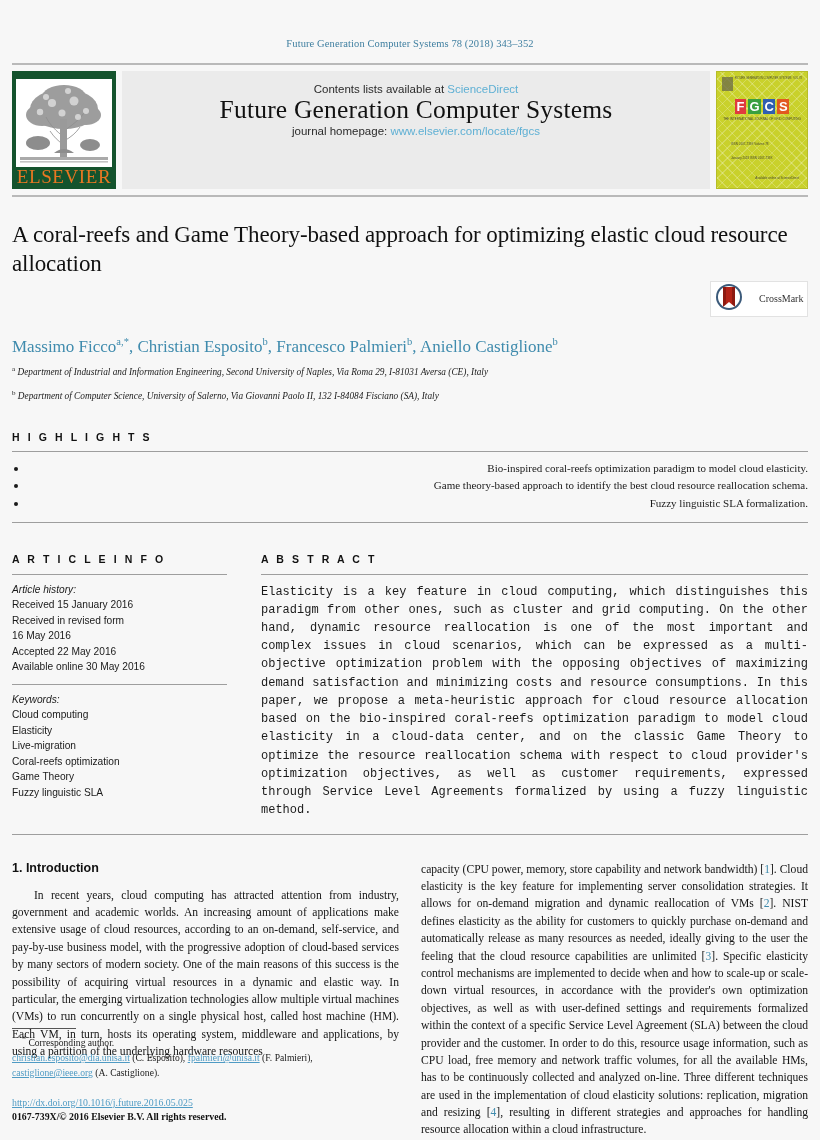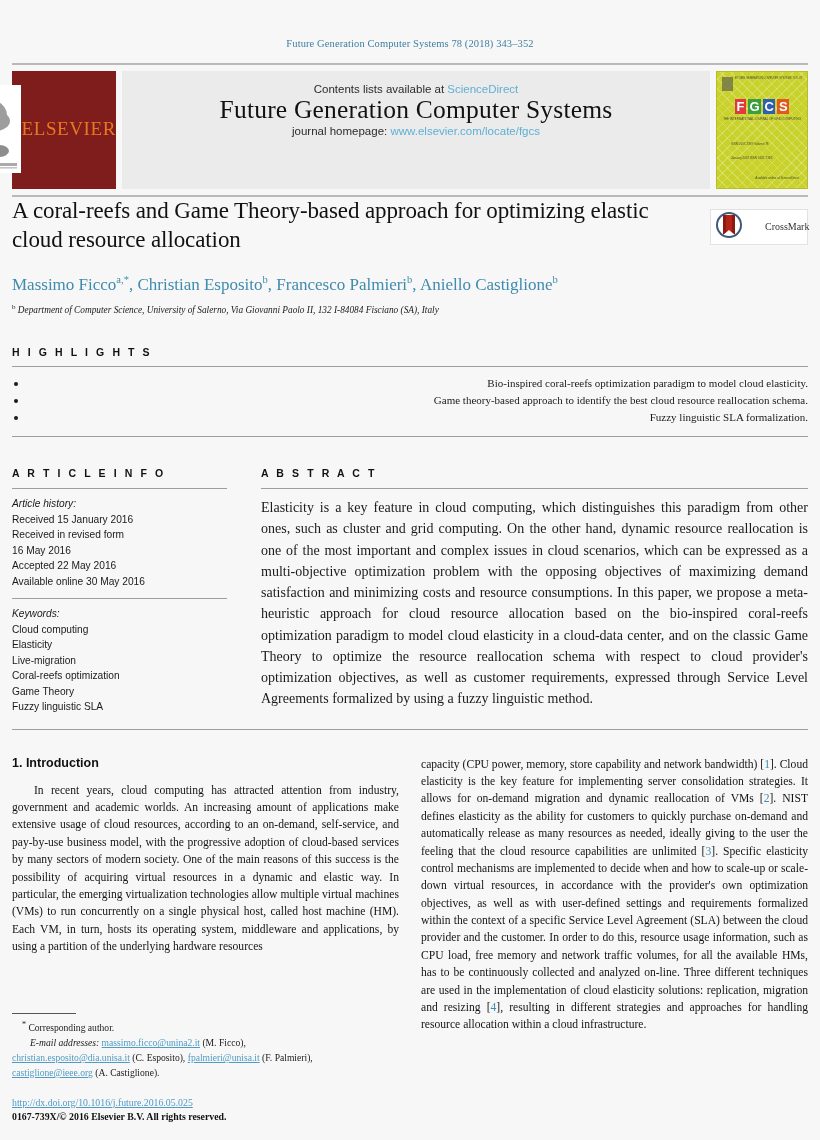--- a/index.html
+++ b/index.html
@@ -41,24 +41,24 @@
     padding: 6px 0 6px 0;
     display: flex;
     align-items: stretch;
     height: 118px;
     box-sizing: content-box;
   }
   .elsevier-logo {
     width: 104px;
     flex: 0 0 104px;
     display: flex;
-    flex-direction: row;
+    flex-direction: column;
     align-items: center;
     justify-content: flex-end;
-    background: #7f1d1d;
+    background: #14532d;
     padding-bottom: 2px;
   }
   .tree-wrap { width: 96px; height: 88px; }
   .elsevier-word {
     font-family: "Liberation Serif", serif;
     font-size: 19px;
     letter-spacing: 0.6px;
     color: #e87722;
     line-height: 1;
     padding-bottom: 1px;
@@ -144,42 +144,44 @@
   .cover-block {
     position: absolute; font-size: 3px; color: #4a4a30; line-height: 1.7;
     font-family: "Liberation Sans", sans-serif;
   }
   .cover-b1 { left: 14px; top: 70px; }
   .cover-b2 { left: 14px; top: 84px; }
   .cover-b3 { right: 8px; bottom: 7px; text-align: right; }
 
   
   .title-block {
+    margin-top: 24px;
     display: flex;
-    align-items: center;
+    align-items: flex-end;
+    flex-direction: column;
   }
   .title-text {
     flex: 1 1 auto;
     padding-right: 8px;
   }
   h1.paper-title {
     font-family: "Liberation Serif", serif;
     font-size: 23px;
     font-weight: normal;
     line-height: 1.25;
     margin: 0;
     color: #111;
     letter-spacing: -0.1px;
   }
   .crossmark {
     flex: 0 0 auto;
     width: 98px; height: 36px;
     background: #fff;
     border: 1px solid #e2e2e2;
-    display: flex; align-items: center; gap: 22px;
+    display: flex; align-items: center; gap: 16px;
     padding: 2px 4px;
     box-sizing: border-box;
     margin-top: 2px;
   }
   .crossmark-label {
     font-family: "Liberation Serif", serif;
     font-size: 10px;
     color: #333;
   }
 
@@ -246,22 +248,22 @@
   .info-rule { border-top: 1px solid #9e9e9e; margin: 9px 0 7px 0; }
   .info-block {
     font-family: Liberation Sans, sans-serif;
     font-size: 10.2px;
     line-height: 1.52;
     color: #1a1a1a;
   }
   .info-block .lead { font-style: italic; }
   .abstract-rule { border-top: 1px solid #9e9e9e; margin: 9px 0 8px 0; }
   .abstract-text {
-    font-family: Liberation Serif, serif;
-    font-size: 14px;
+    font-family: Liberation Mono, monospace;
+    font-size: 12px;
     line-height: 1.52;
     text-align: justify;
     color: #1a1a1a;
   }
   .copyright {
     text-align: right;
     font-size: 10.6px;
     margin-top: 10px;
     font-family: "Liberation Serif", serif;
   }
@@ -412,20 +414,24 @@
           <path d="M8 24 L14 19 L20 24 Z" fill="#ffffff"></path>
         </svg>
       </span>
       <span class="crossmark-label">CrossMark</span>
     </div>
   </div>
 
   <div class="authors">Massimo Ficco<sup>a,*</sup>, Christian Esposito<sup>b</sup>, Francesco Palmieri<sup>b</sup>, Aniello Castiglione<sup>b</sup></div>
 
   <div class="affil">
+    <sup>a</sup>
+    <span>Department of Industrial and Information Engineering, Second University of Naples, Via Roma 29, I-81031 Aversa (CE), Italy</span>
+  </div>
+  <div class="affil">
     <sup>b</sup>
     <span>Department of Computer Science, University of Salerno, Via Giovanni Paolo II, 132 I-84084 Fisciano (SA), Italy</span>
   </div>
 
   <div class="hl-wrap">
     <div class="section-head">H I G H L I G H T S</div>
     <div class="rule-top"></div>
     <ul class="highlights">
       <li>Bio-inspired coral-reefs optimization paradigm to model cloud elasticity.</li>
       <li>Game theory-based approach to identify the best cloud resource reallocation schema.</li>
@@ -476,25 +482,20 @@
       <p class="body-p no-indent" id="right-col-paragraph"><span>capacity (CPU power, memory, store capability and network bandwidth) [</span><span class="cite">1</span><span>]. Cloud elasticity is the key feature for implementing server consolidation strategies. It allows for on-demand migration and dynamic reallocation of VMs [</span><span class="cite">2</span><span>]. NIST defines elasticity as the ability for customers to quickly purchase on-demand and automatically release as many resources as needed, ideally giving to the user the feeling that the cloud resource capabilities are unlimited [</span><span class="cite">3</span><span>]. Specific elasticity control mechanisms are implemented to decide when and how to scale-up or scale-down virtual resources, in accordance with the provider's own optimization objectives, as well as with user-defined settings and requirements formalized within the context of a specific Service Level Agreement (SLA) between the cloud provider and the customer. In order to do this, resource usage information, such as CPU load, free memory and network traffic volumes, for all the available HMs, has to be continuously collected and analyzed on-line. Three different techniques are used in the implementation of cloud elasticity solutions: replication, migration and resizing [</span><span class="cite">4</span><span>], resulting in different strategies and approaches for handling resource allocation within a cloud infrastructure.</span></p>
     </div>
   </div>
 
   <div class="footnote">
     <div class="fn-rule"></div>
     <div class="fn-line fn-star">
       <sup>*</sup>
       <span>Corresponding author.</span>
     </div>
-    <div class="fn-line fn-email">
-      <span class="fn-em">E-mail addresses:</span>
-      <a href="#" class="link-blue">massimo.ficco@unina2.it</a>
-      <span>(M. Ficco),</span>
-    </div>
     <div class="fn-line">
       <a href="#" class="link-blue">christian.esposito@dia.unisa.it</a>
       <span>(C. Esposito),</span>
       <a href="#" class="link-blue">fpalmieri@unisa.it</a>
       <span>(F. Palmieri),</span>
     </div>
     <div class="fn-line">
       <a href="#" class="link-blue">castiglione@ieee.org</a>
       <span>(A. Castiglione).</span>
     </div>

